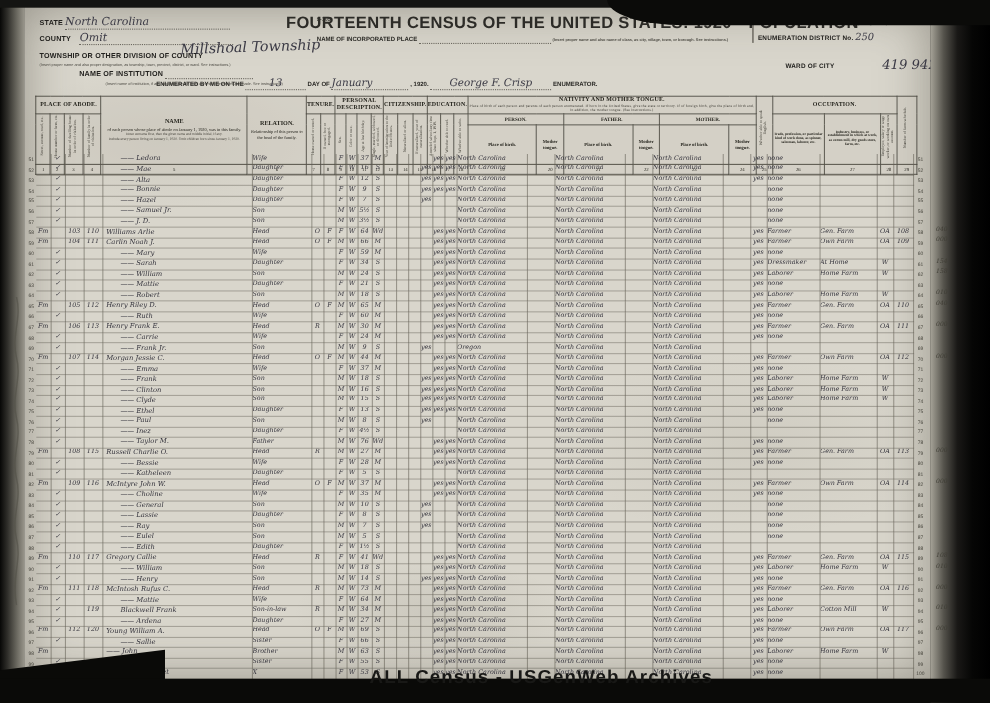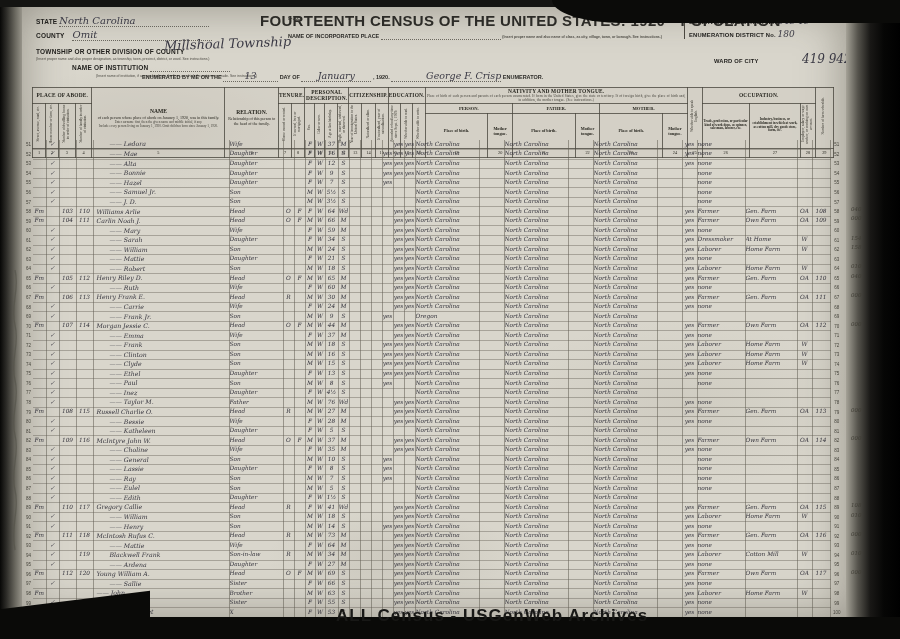--- a/index.html
+++ b/index.html
@@ -114,32 +114,32 @@
         <div class="title">FOURTEENTH CENSUS OF THE UNITED STATES: 1920—POPULATION</div>
         <div class="incorp"><span>NAME OF INCORPORATED PLACE</span>
           <span class="dots" style="width:120px">&nbsp;</span>
           <span class="tiny">(Insert proper name and also name of class, as city, village, town, or borough. See instructions.)</span></div>
       </div>
 
       <div class="enumline">
         <span>ENUMERATED BY ME ON THE</span>
         <span class="dots" style="width:55px;text-align:center"><span class="hwv enum-hw">13</span></span>
         <span>DAY OF</span>
-        <span class="dots" style="width:70px;text-align:center"><span class="hwv enum-hw">January</span></span>
+        <span class="dots" style="width:70px;"><span class="hwv enum-hw">January</span></span>
         <span>, 1920.</span>
-        <span class="dots" style="width:110px;text-align:right"><span class="hwv enum-hw">George F. Crisp</span></span>
+        <span class="dots" style="width:110px;text-align:center"><span class="hwv enum-hw">George F. Crisp</span></span>
         <span>ENUMERATOR.</span>
       </div>
 
       <div class="fh-right">
         <div class="distbox">
           <div class="row"><span class="lbl" style="font-size:5.8px">SUPERVISOR'S DISTRICT No.</span>
             <span class="hwv dist-hw">643-19</span></div>
           <div class="row"><span class="lbl" style="font-size:5.8px">ENUMERATION DISTRICT No.</span>
-            <span class="hwv dist-hw">180</span></div>
+            <span class="hwv dist-hw">250</span></div>
         </div>
         <div class="sheet">
           <span class="lbl" style="font-size:5.8px">SHEET No.</span><br>
           <span class="hwv sheet-val">6</span>
           <span class="sheet-letter">B</span>
         </div>
         <div class="ward"><span class="lbl" style="font-size:5.8px">WARD OF CITY</span></div>
         <div class="hwv ward-hw">419  9422</div>
       </div>
     </div>

